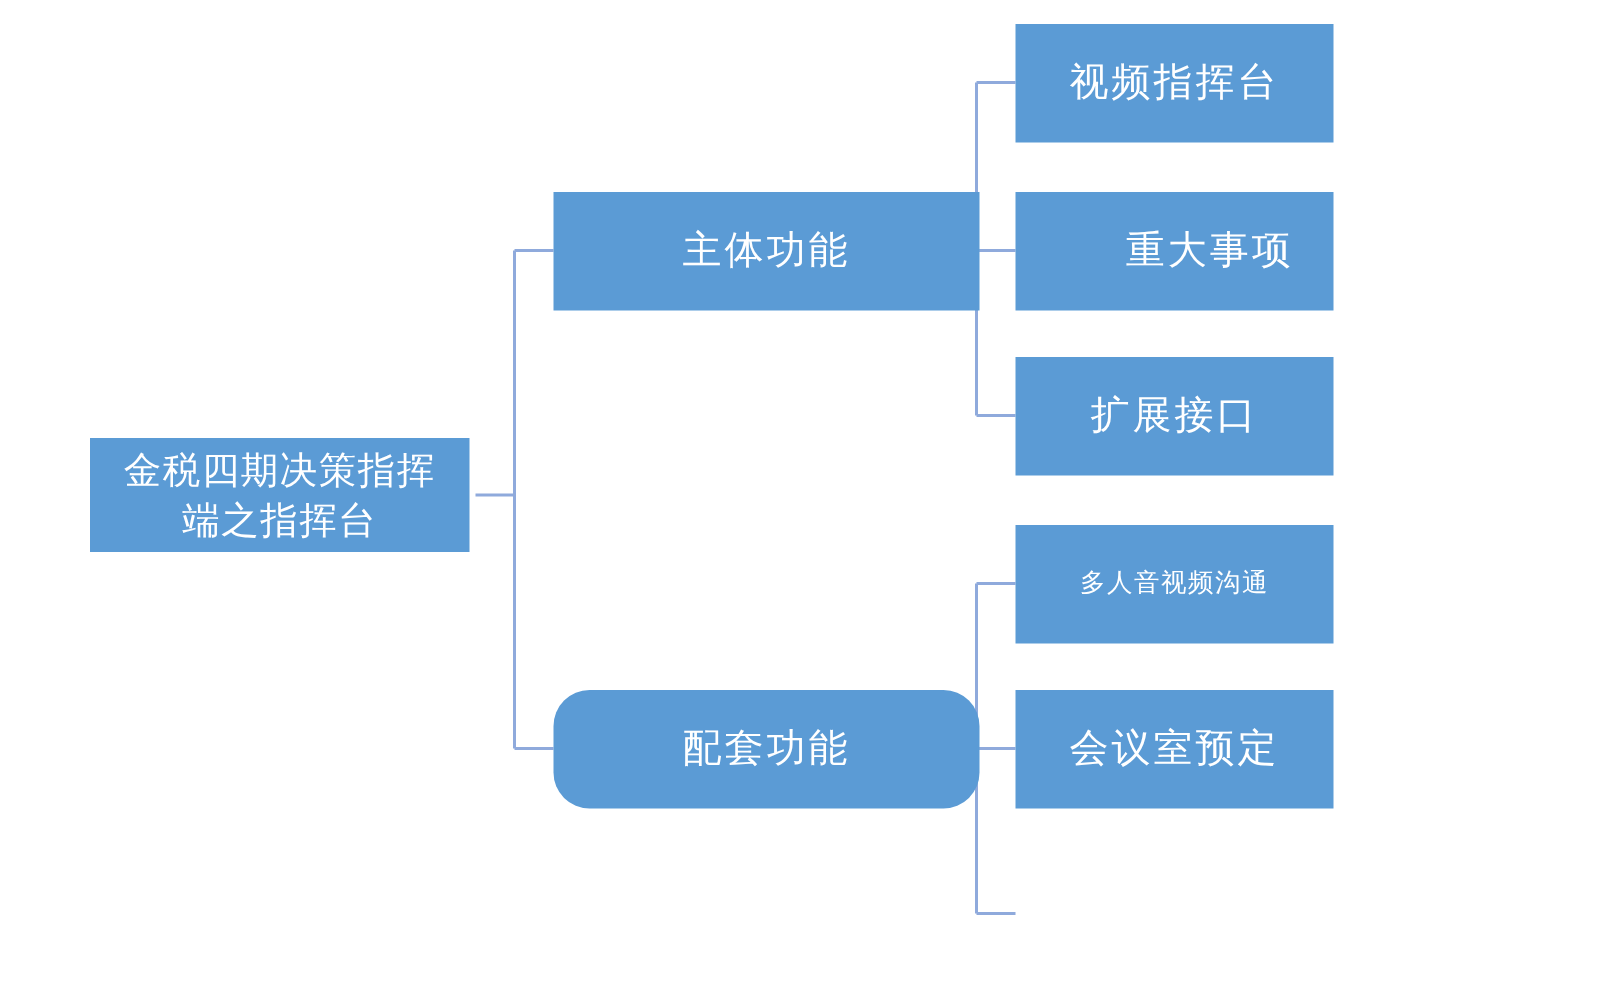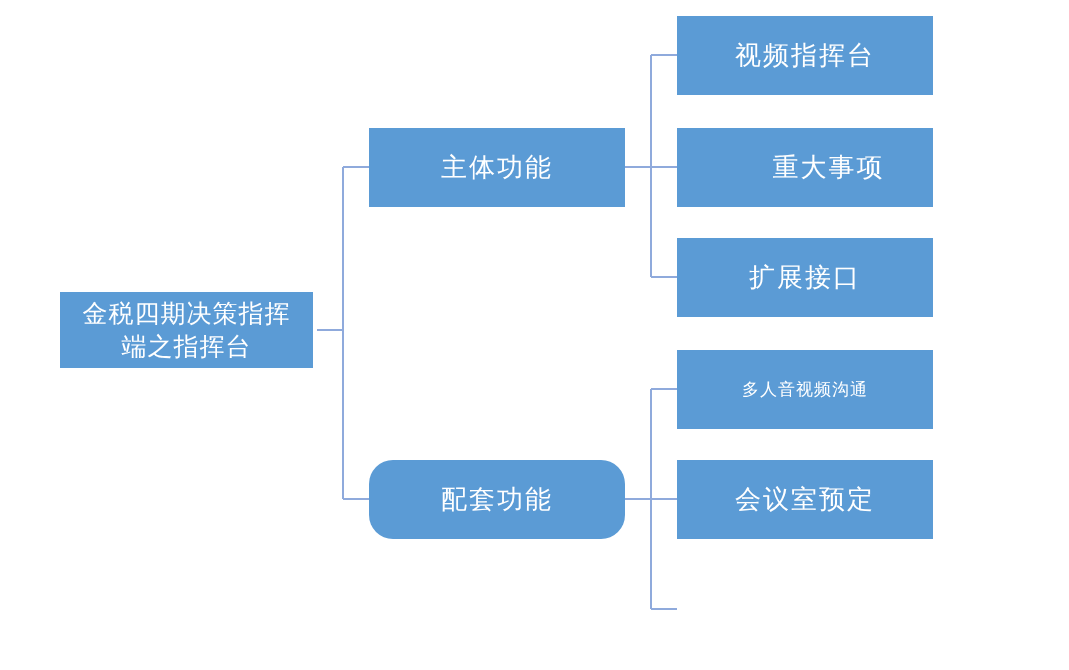--- a/index.html
+++ b/index.html
@@ -52,31 +52,31 @@
     left: 60px;
     top: 292px;
     width: 253px;
     height: 76px;
     font-size: 25px;
     letter-spacing: 1px;
   }
   
   .node.lvl2 {
     left: 369px;
-    width: 256px;
+    width: 284px;
     height: 79px;
     font-size: 26px;
     letter-spacing: 2px;
   }
   .node.lvl2.n-main { top: 128px; }
   .node.lvl2.n-aux  { top: 460px; border-radius: 24px; }
   
   .node.lvl3 {
     left: 677px;
-    width: 256px;
+    width: 212px;
     height: 79px;
     font-size: 26px;
     letter-spacing: 2px;
   }
   .node.lvl3.c0 { top: 16px; }
   .node.lvl3.c1 { top: 128px; padding-left: 47px; }
   .node.lvl3.c2 { top: 238px; }
   .node.lvl3.c3 { top: 350px; font-size: 17px; letter-spacing: 1px; }
   .node.lvl3.c4 { top: 460px; }
   .node.lvl3.c5 { top: 570px; }

